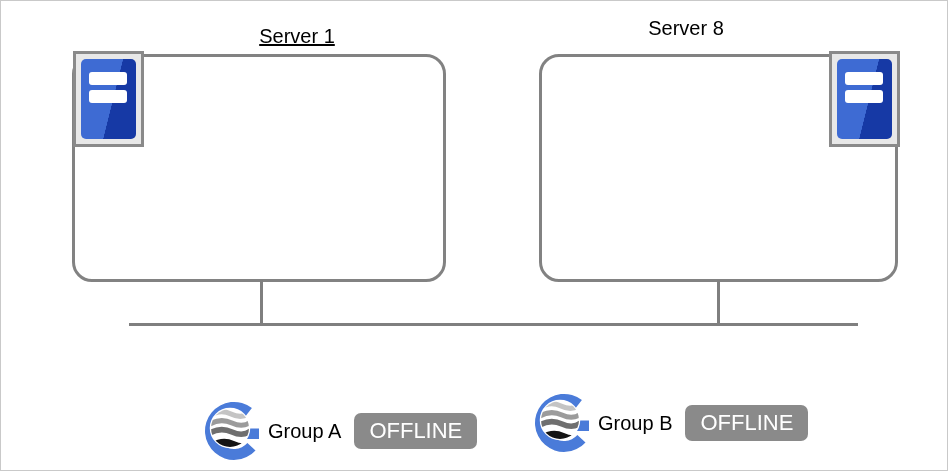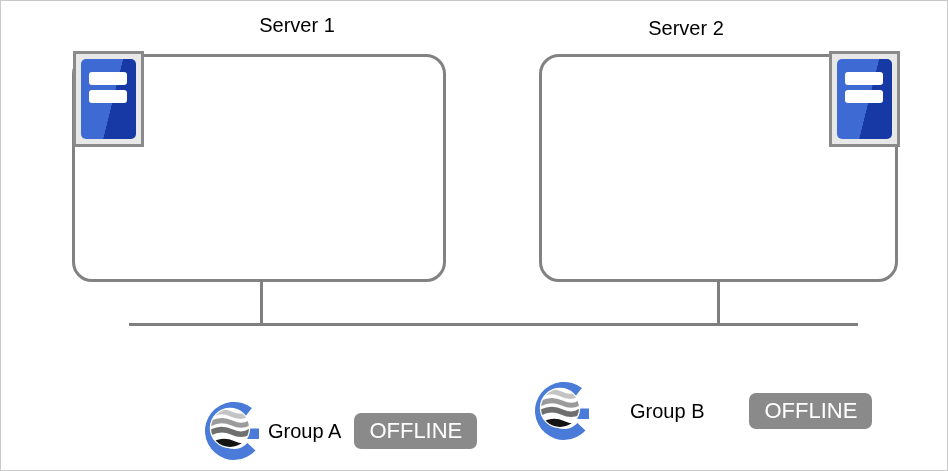--- a/index.html
+++ b/index.html
@@ -28,22 +28,22 @@
   .gicon{width:60px;height:60px;margin-right:4px;flex:0 0 auto;}
   .glabel{font-size:20px;color:#000;white-space:nowrap;}
   .badge{margin-left:13px;display:inline-block;height:36px;line-height:36px;padding:0 15px;
          border-radius:7px;background:#8a8a8a;color:#fff;font-size:22px;white-space:nowrap;}
 </style>
 </head>
 <body>
 
 <div class="canvas">
 
-  <div class="slabel" style="left:296px;top:13px;">Server 1</div>
-  <div class="slabel" style="left:685px;top:16px;">Server 2</div>
+  <div class="slabel" style="left:296px;top:24px;text-decoration:underline;">Server 1</div>
+  <div class="slabel" style="left:685px;top:16px;">Server 8</div>
 
   <div class="sbox" style="left:71px;top:53px;width:374px;height:228px;"></div>
   <div class="sicon" style="left:72px;top:50px;">
     <div class="tower">
       <div class="bar b1"></div>
       <div class="bar b2"></div>
     </div>
   </div>
 
   <div class="sbox" style="left:538px;top:53px;width:359px;height:228px;"></div>
@@ -70,21 +70,21 @@
         <path d="M4,16 Q15,7 27,13 T49,10" stroke="#c4c4c4" stroke-width="5" fill="none"></path>
         <path d="M3,25 Q15,16 28,22 T50,18" stroke="#9b9b9b" stroke-width="5" fill="none"></path>
         <path d="M3,34 Q15,25 28,31 T50,27" stroke="#6f6f6f" stroke-width="5.5" fill="none"></path>
         <path d="M4,44 Q17,34 30,40 T50,36 L50,50 L4,50 Z" fill="#141414"></path>
       </g>
     </svg>
     <span class="glabel">Group A</span>
     <span class="badge" style="background-color: rgb(138, 138, 138);">OFFLINE</span>
   </div>
 
-  <div class="grow" style="left:533px;top:380px;gap:32px;">
+  <div class="grow" style="left:533px;top:392px;">
     <svg class="gicon" viewBox="0 0 60 60">
       <path d="M47.9,7.1 A29,29 0 1 0 51.5,49.4 L43.4,42.0 A18,18 0 1 1 41.1,15.8 Z" fill="#4a7bd9"></path>
       <rect x="36" y="27.5" width="19" height="10.5" fill="#4a7bd9"></rect>
       <circle cx="26" cy="27" r="19" fill="#ffffff" stroke="#ffffff" stroke-width="2.5"></circle>
       <clipPath id="sphB">
           <circle cx="26" cy="27" r="19"></circle>
         </clipPath>
       <g clip-path="url(#sphB)">
         <path d="M4,16 Q15,7 27,13 T49,10" stroke="#c4c4c4" stroke-width="5" fill="none"></path>
         <path d="M3,25 Q15,16 28,22 T50,18" stroke="#9b9b9b" stroke-width="5" fill="none"></path>

